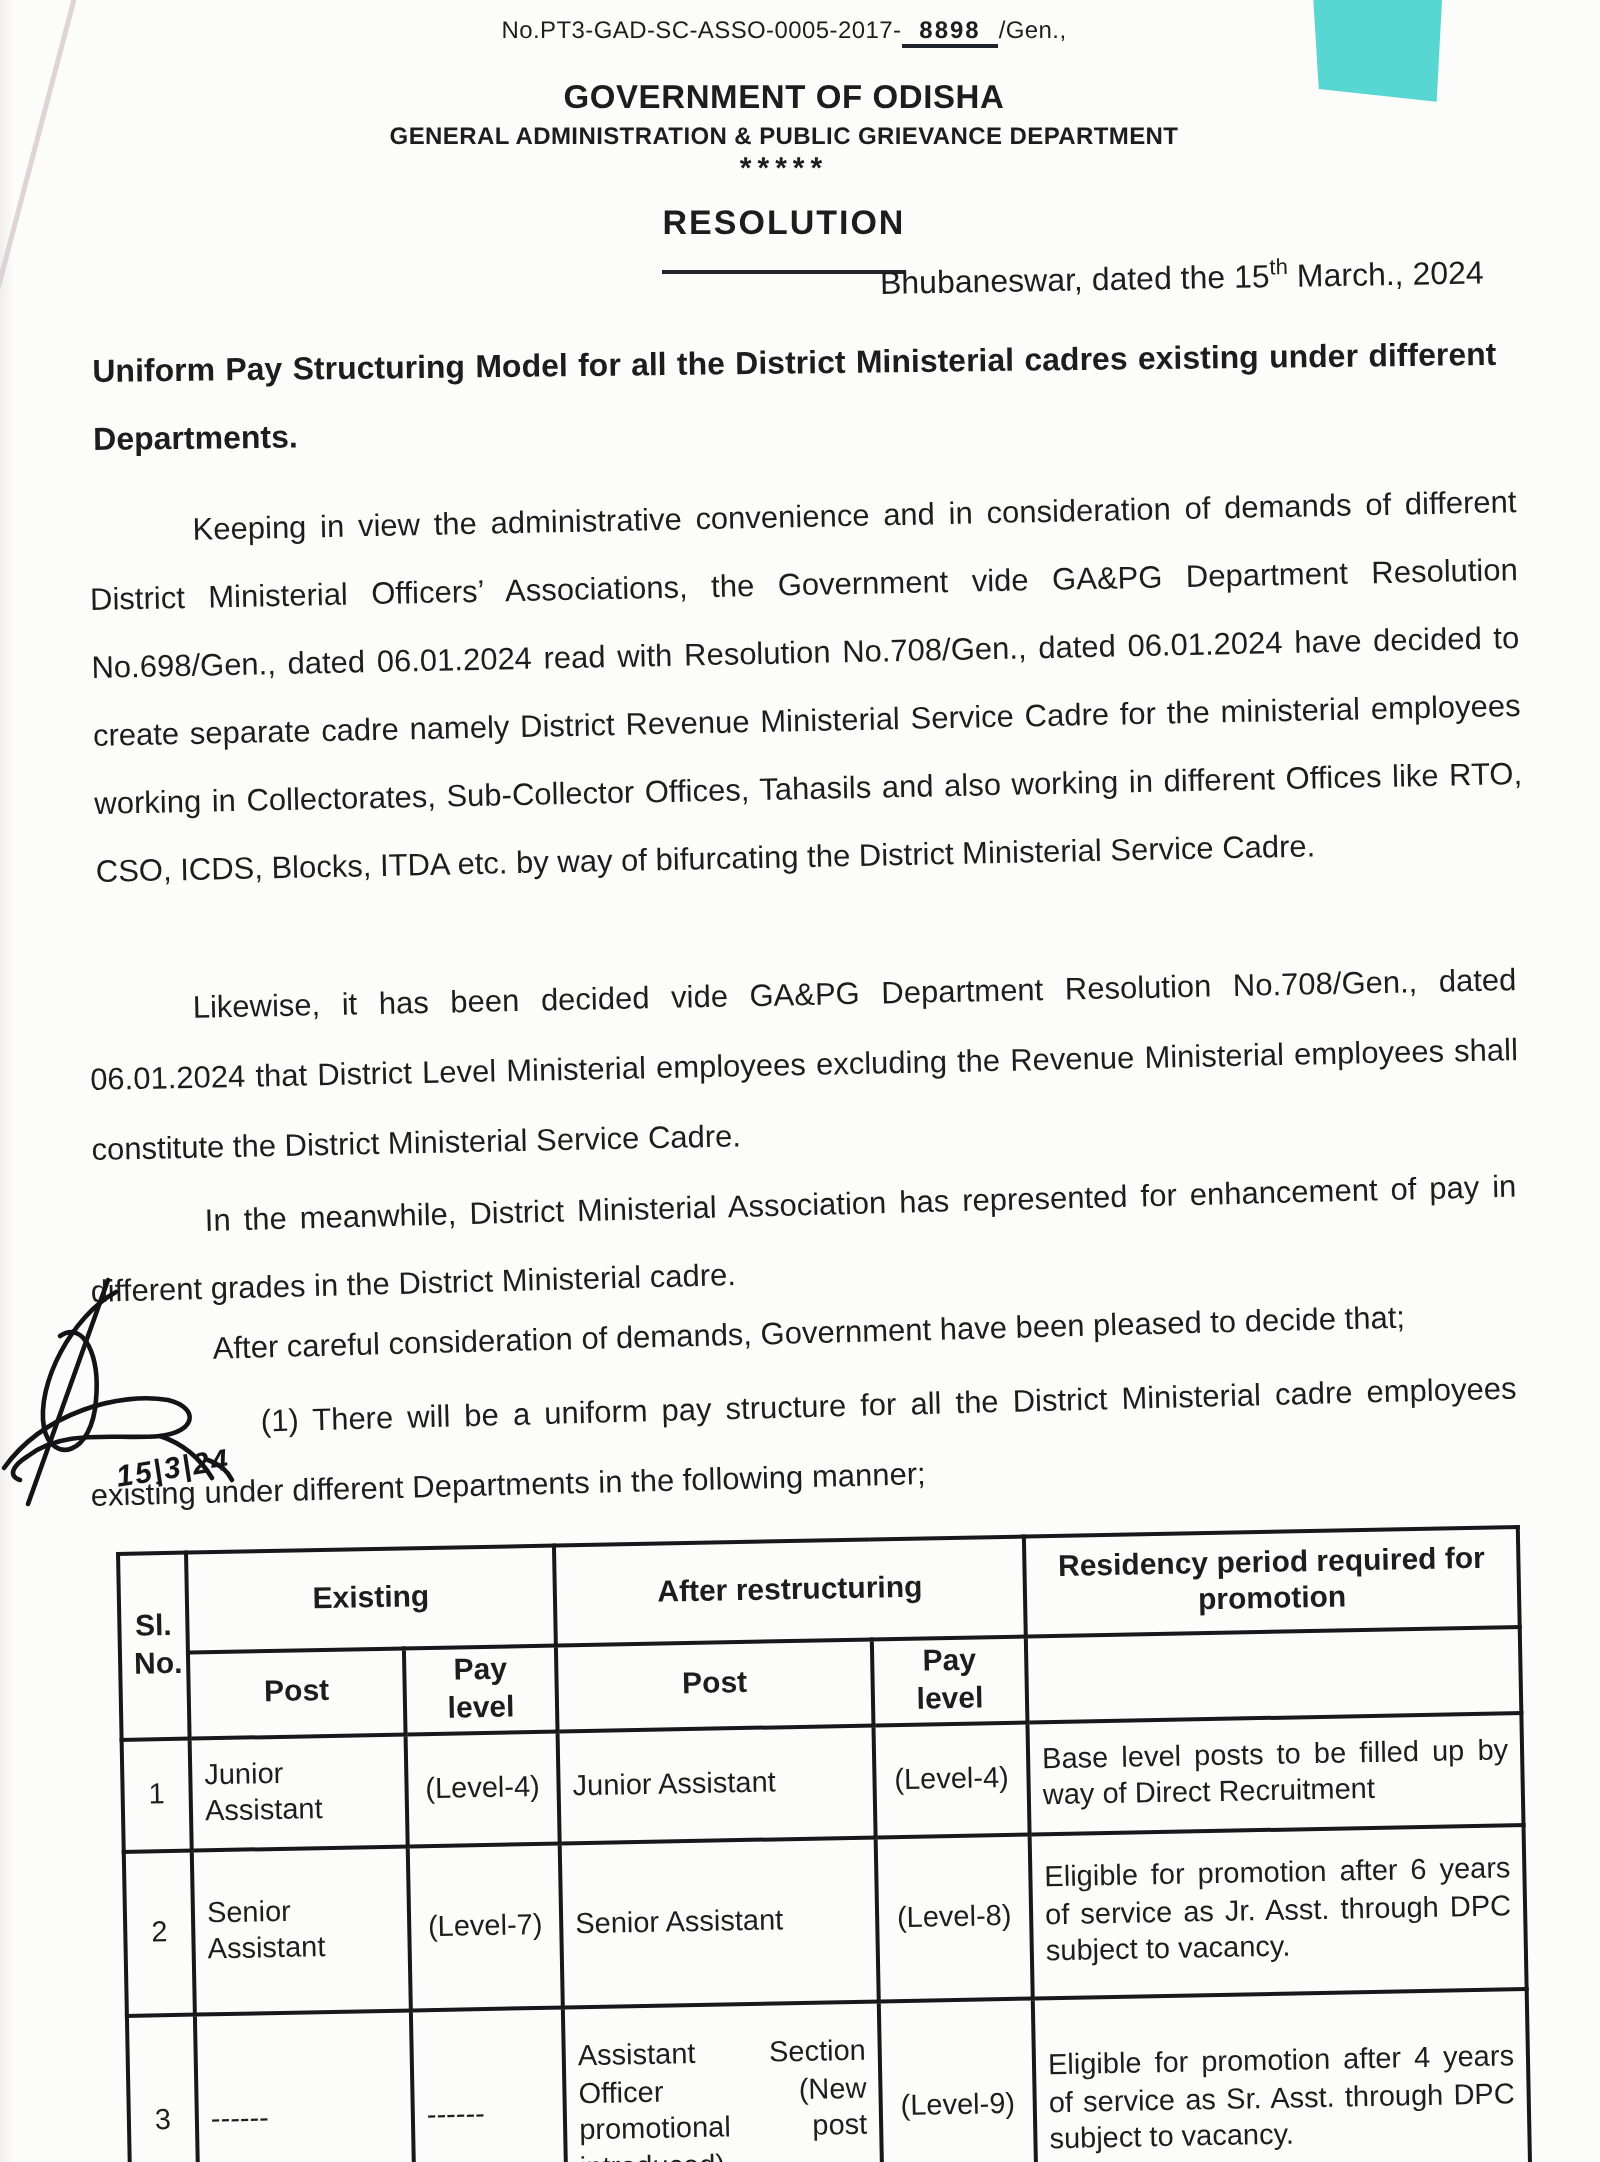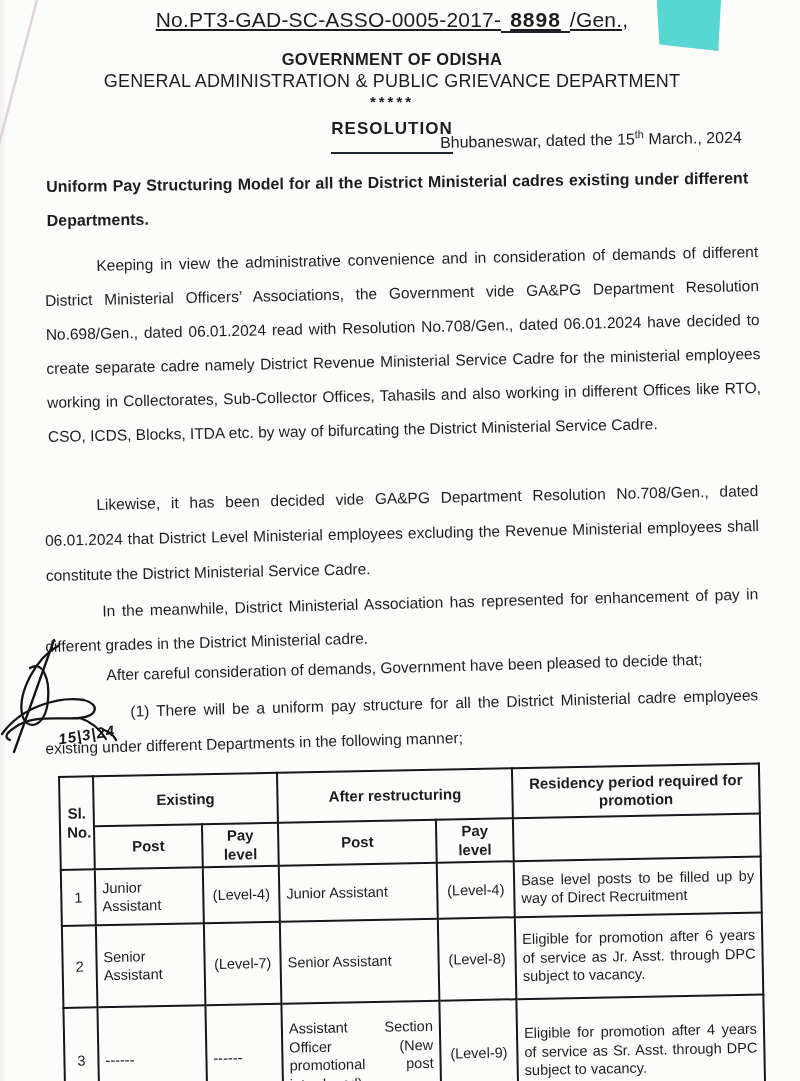--- a/index.html
+++ b/index.html
@@ -7,24 +7,24 @@
     position:relative;
     width:800px;height:1081px;
     margin:0 auto;
     background:linear-gradient(90deg,#f0eeee 0px,#fcfcfa 7px,#fcfcfa 100%);
     overflow:hidden;
     font-family:"Liberation Sans",sans-serif;
     color:#1d1d1f;
   }
   
   .doc-header{position:absolute;top:8px;left:10px;width:764px;text-align:center;}
-  .ref-line{font-size:21px;letter-spacing:.2px;text-decoration:underline;}
+  .ref-line{font-size:12px;letter-spacing:.2px;}
   .ref-number{font-weight:bold;border-bottom:2.5px solid #20242c;padding:0 9px;letter-spacing:1px;}
   .govt-line{font-size:16.5px;font-weight:bold;margin-top:18px;letter-spacing:.3px;text-align:center;}
-  .dept-line{font-size:18px;font-weight:normal;margin-top:2px;letter-spacing:.2px;}
+  .dept-line{font-size:12px;font-weight:bold;margin-top:2px;letter-spacing:.2px;}
   .stars{font-size:15px;font-weight:bold;letter-spacing:3px;margin-top:1px;}
   .res-title{display:inline-block;font-size:17px;font-weight:bold;letter-spacing:1px;
     border-bottom:2.5px solid #20242c;padding-bottom:13px;margin-top:9px;}
   
   .sticky-note{position:absolute;left:654px;top:0;width:67px;height:53px;background:#57d6d2;
     clip-path:polygon(4% 0,100% 0,96% 96%,8% 84%);z-index:6;}
   
   .fold{position:absolute;left:0;top:0;z-index:2;}
   
   .date-line{position:absolute;top:129px;right:58px;font-size:16px;transform:rotate(-1deg);}

